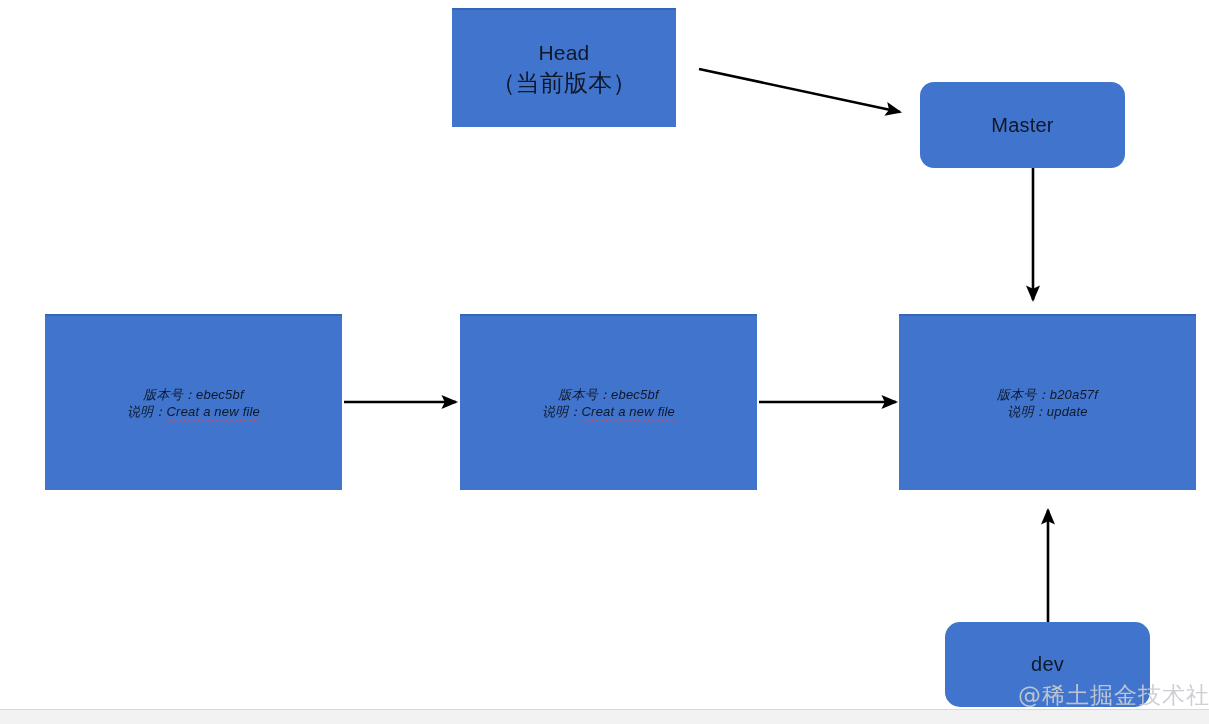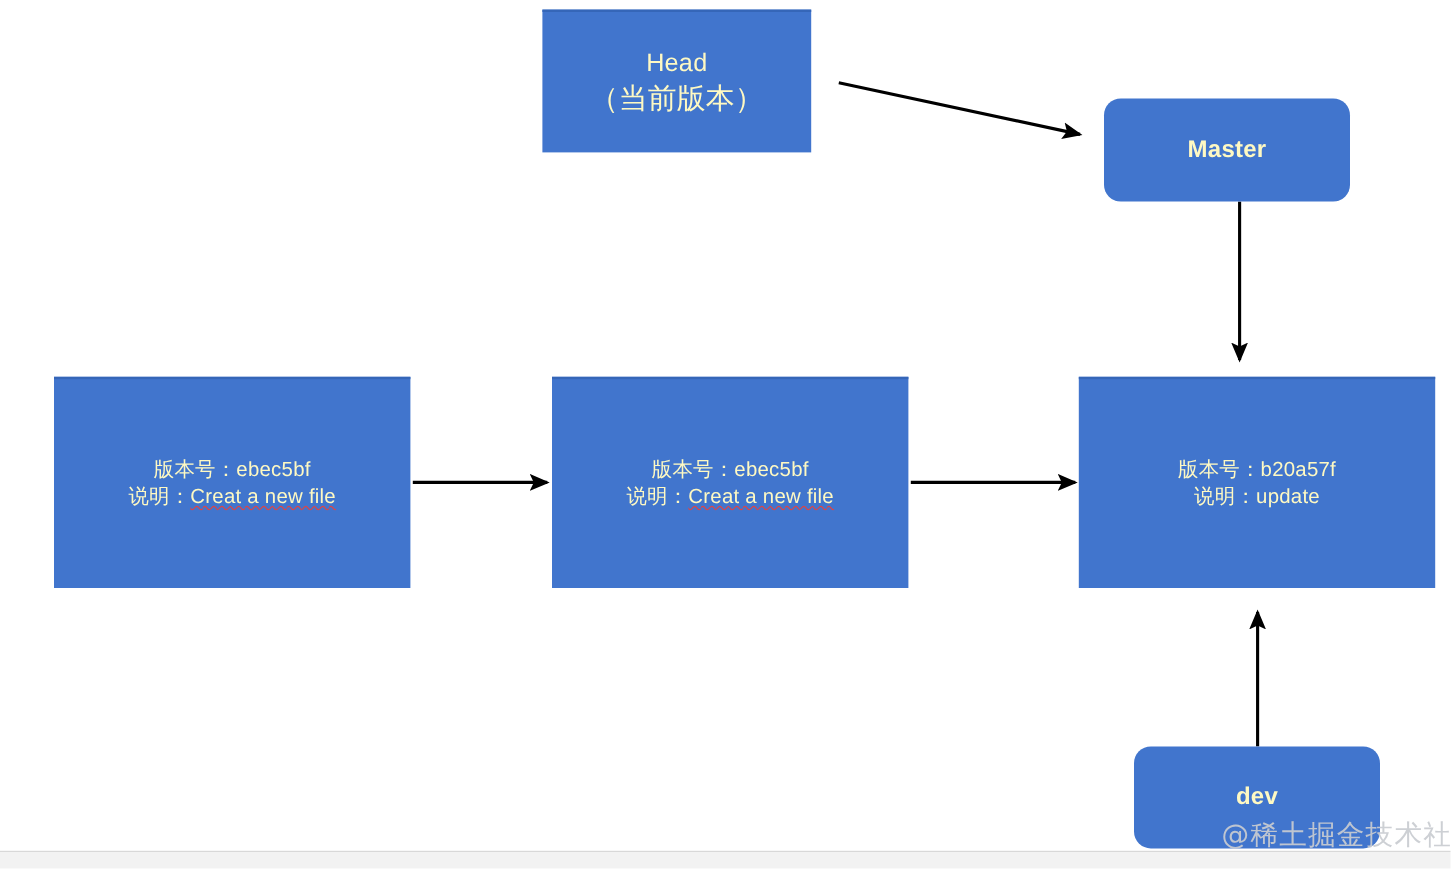--- a/index.html
+++ b/index.html
@@ -12,42 +12,41 @@
     width: 1209px;
     height: 724px;
     background: #ffffff;
     overflow: hidden;
     font-family: "Liberation Sans", "DejaVu Sans", sans-serif;
   }
   .node {
     position: absolute;
     box-sizing: border-box;
     background: #4175CD;
-    color: #fef9c3;
+    color: #0f172a;
     display: flex;
     flex-direction: column;
     align-items: center;
     justify-content: center;
     text-align: center;
     line-height: 1.32;
     border-top: 2px solid #3566b8;
     letter-spacing: 0.2px;
   }
   .node.rounded {
     border-radius: 14px;
     border-top: none;
-    font-weight: bold;
   }
   .node .line {
     display: block;
     white-space: nowrap;
   }
   .t-title { font-size: 21px; }
   .t-sub   { font-size: 24px; }
-  .t-meta  { font-size: 17px; }
+  .t-meta  { font-size: 13px; font-style: italic; }
   .t-node  { font-size: 20px; }
 
   
   .meta-row {
     display: flex;
     flex-direction: row;
     align-items: baseline;
     white-space: nowrap;
   }
   .meta-row.left   { justify-content: flex-start; }
@@ -160,21 +159,21 @@
     <div class="meta-row center t-meta">
       <span class="meta-label">版本号：</span>
       <span class="meta-value">b20a57f</span>
     </div>
     <div class="meta-row center t-meta">
       <span class="meta-label">说明：</span>
       <span class="meta-value">update</span>
     </div>
   </div>
 
-  <div class="node rounded" style="left:945px; top:622px; width:205px; height:85px;">
+  <div class="node rounded" style="left:945px; top:622px; width:205px; height:85px;border-radius:15px;">
     <span class="line t-node">dev</span>
   </div>
 
   <div class="watermark" style="left:1018px; top:680px;">@稀土掘金技术社区</div>
 
   <div class="bottom-rule" style="top:709px;"></div>
   <div class="bottom-strip" style="top:710px; height:14px;"></div>
 
 </div>
 

